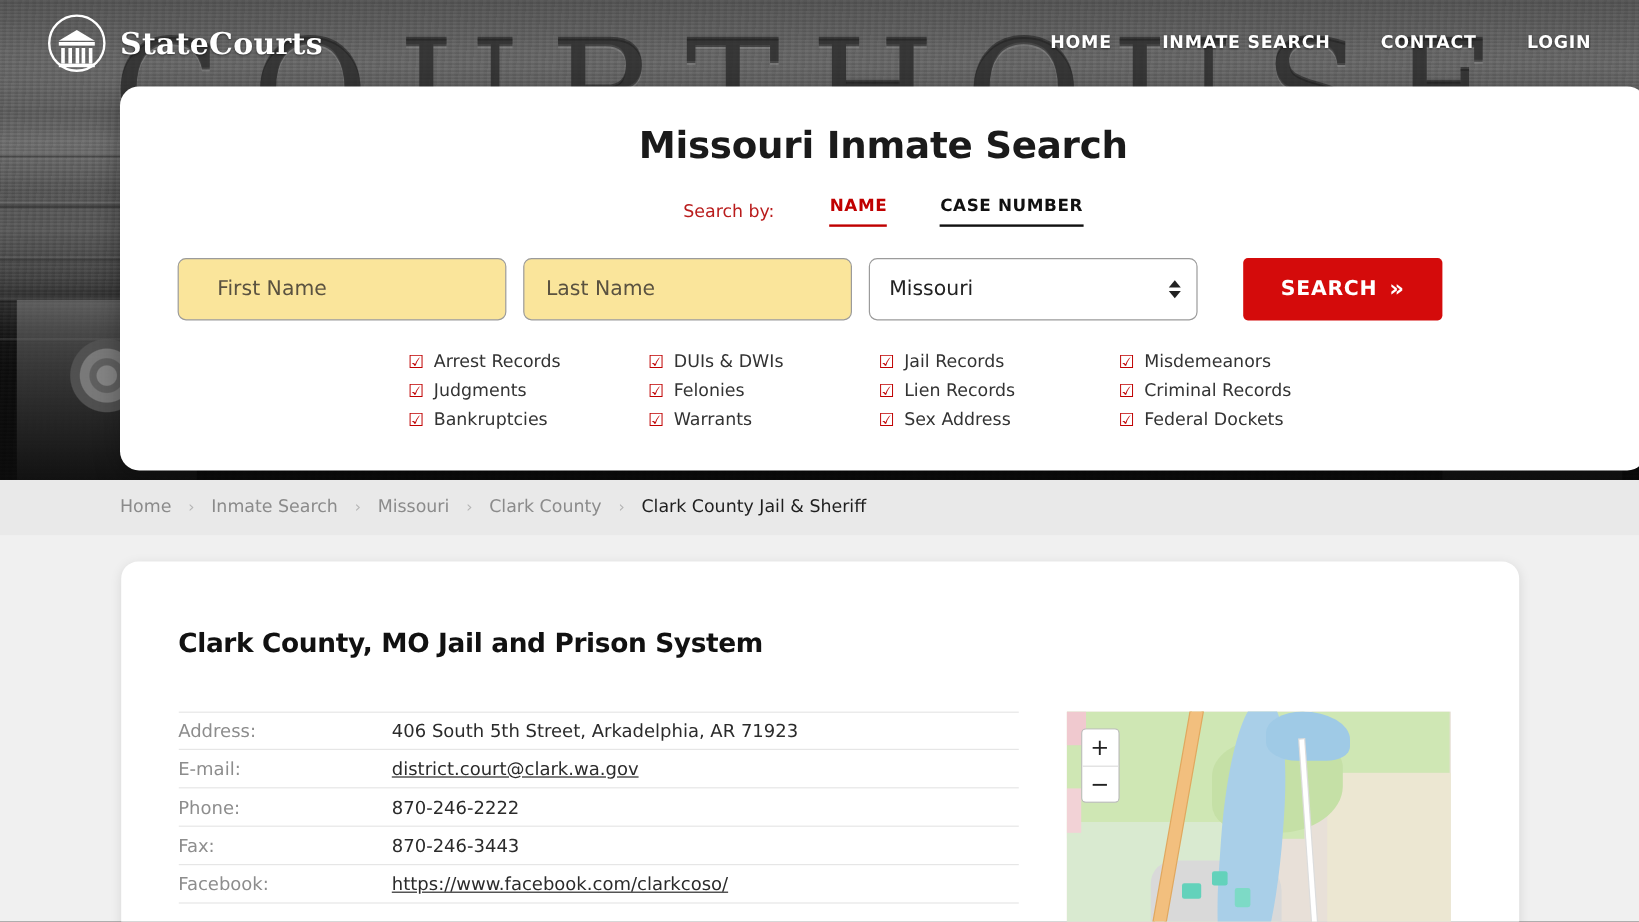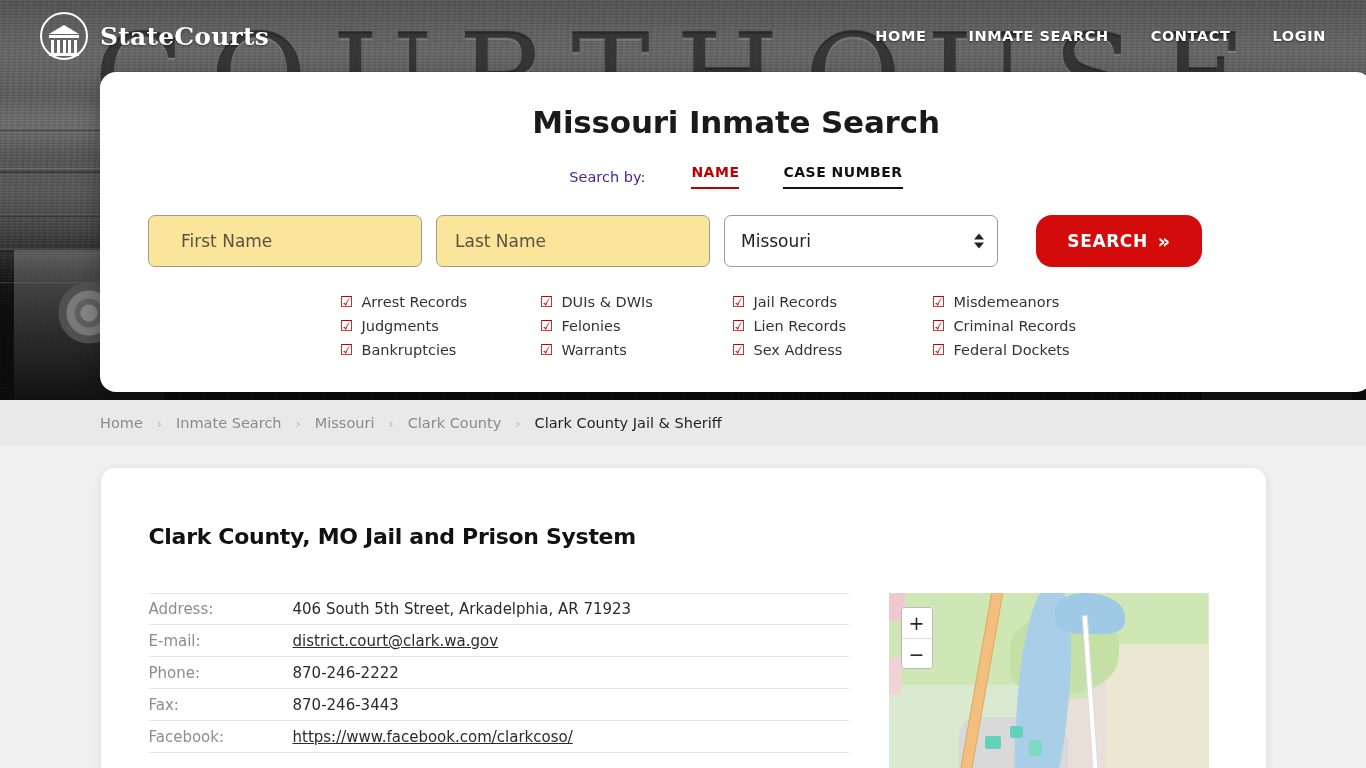--- a/index.html
+++ b/index.html
@@ -166,21 +166,21 @@
   }
   .searchby-row {
     display: flex;
     align-items: center;
     justify-content: center;
     gap: 0;
     margin-top: 24px;
   }
   .searchby-label {
     font-size: 14.5px;
-    color: #4c1d95;
+    color: #b91c1c;
     margin-right: 46px;
   }
   .tab {
     font-size: 14px;
     font-weight: 700;
     letter-spacing: .5px;
     padding-bottom: 7px;
     cursor: pointer;
   }
   .tab.active { color: #c00000; border-bottom: 2.5px solid #c00000; }
@@ -240,21 +240,21 @@
   }
   .select-arrows .up { border-bottom: 6px solid #222; }
   .select-arrows .dn { border-top: 6px solid #222; }
   .search-btn {
     margin-left: 24px;
     width: 166px;
     height: 52px;
     background: #d40b0b;
     color: #fff;
     border: none;
-    border-radius: 16px;
+    border-radius: 4px;
     font-family: "DejaVu Sans", sans-serif;
     font-size: 17px;
     font-weight: 700;
     letter-spacing: .6px;
     cursor: pointer;
     display: flex;
     align-items: center;
     justify-content: center;
     gap: 10px;
   }
@@ -320,21 +320,21 @@
   .detail-table { flex: 0 0 700px; }
   .drow {
     display: flex;
     align-items: center;
     height: 32px;
     border-bottom: 1px solid #e6e6e6;
     font-size: 15px;
   }
   .drow:first-child { border-top: 1px solid #e6e6e6; }
   .dlabel { width: 144px; color: #8d8d8d; }
-  .dvalue { color: #2b2b2b; }
+  .dvalue { color: #2b2b2b; margin-left: 34px; }
   .dvalue a { color: #2b2b2b; text-decoration: underline; }
 
   .map {
     position: relative;
     width: 320px;
     height: 230px;
     overflow: hidden;
     background: #e8e0d8;
     flex: 0 0 320px;
   }

